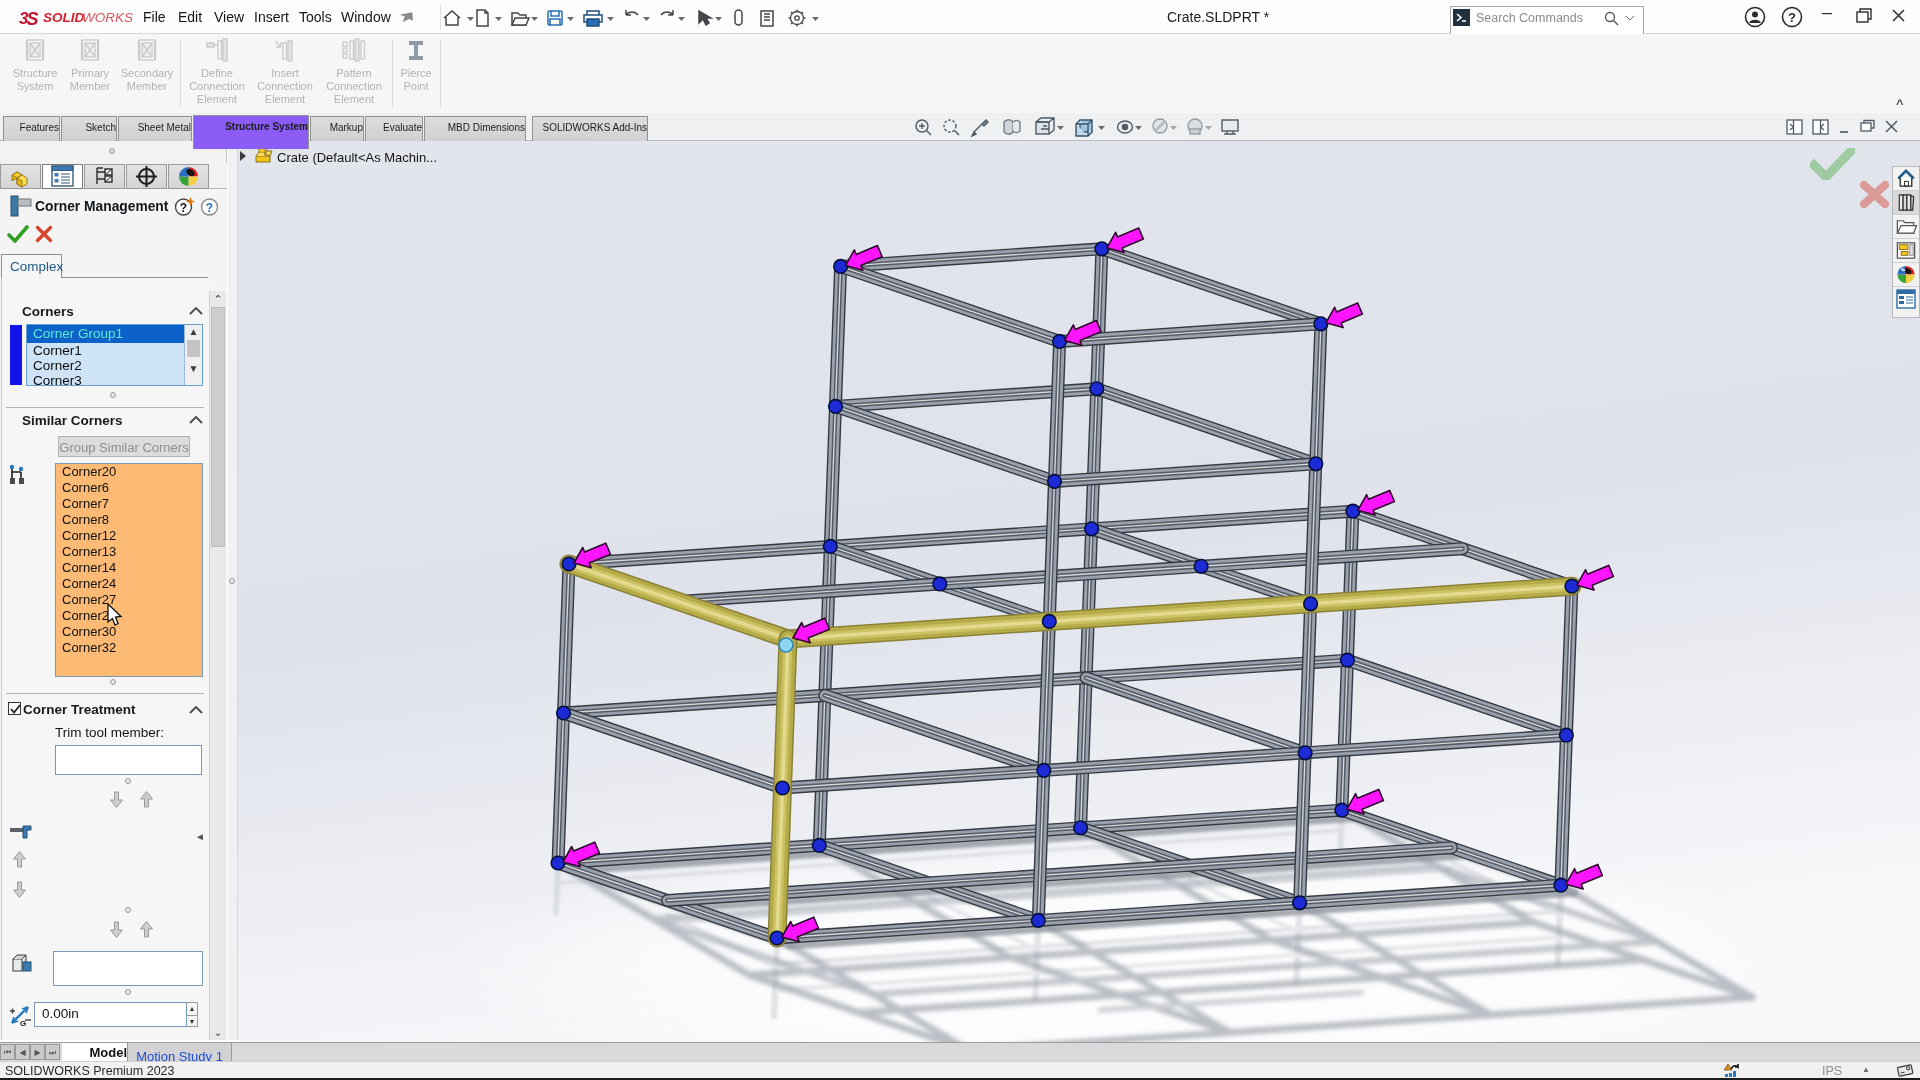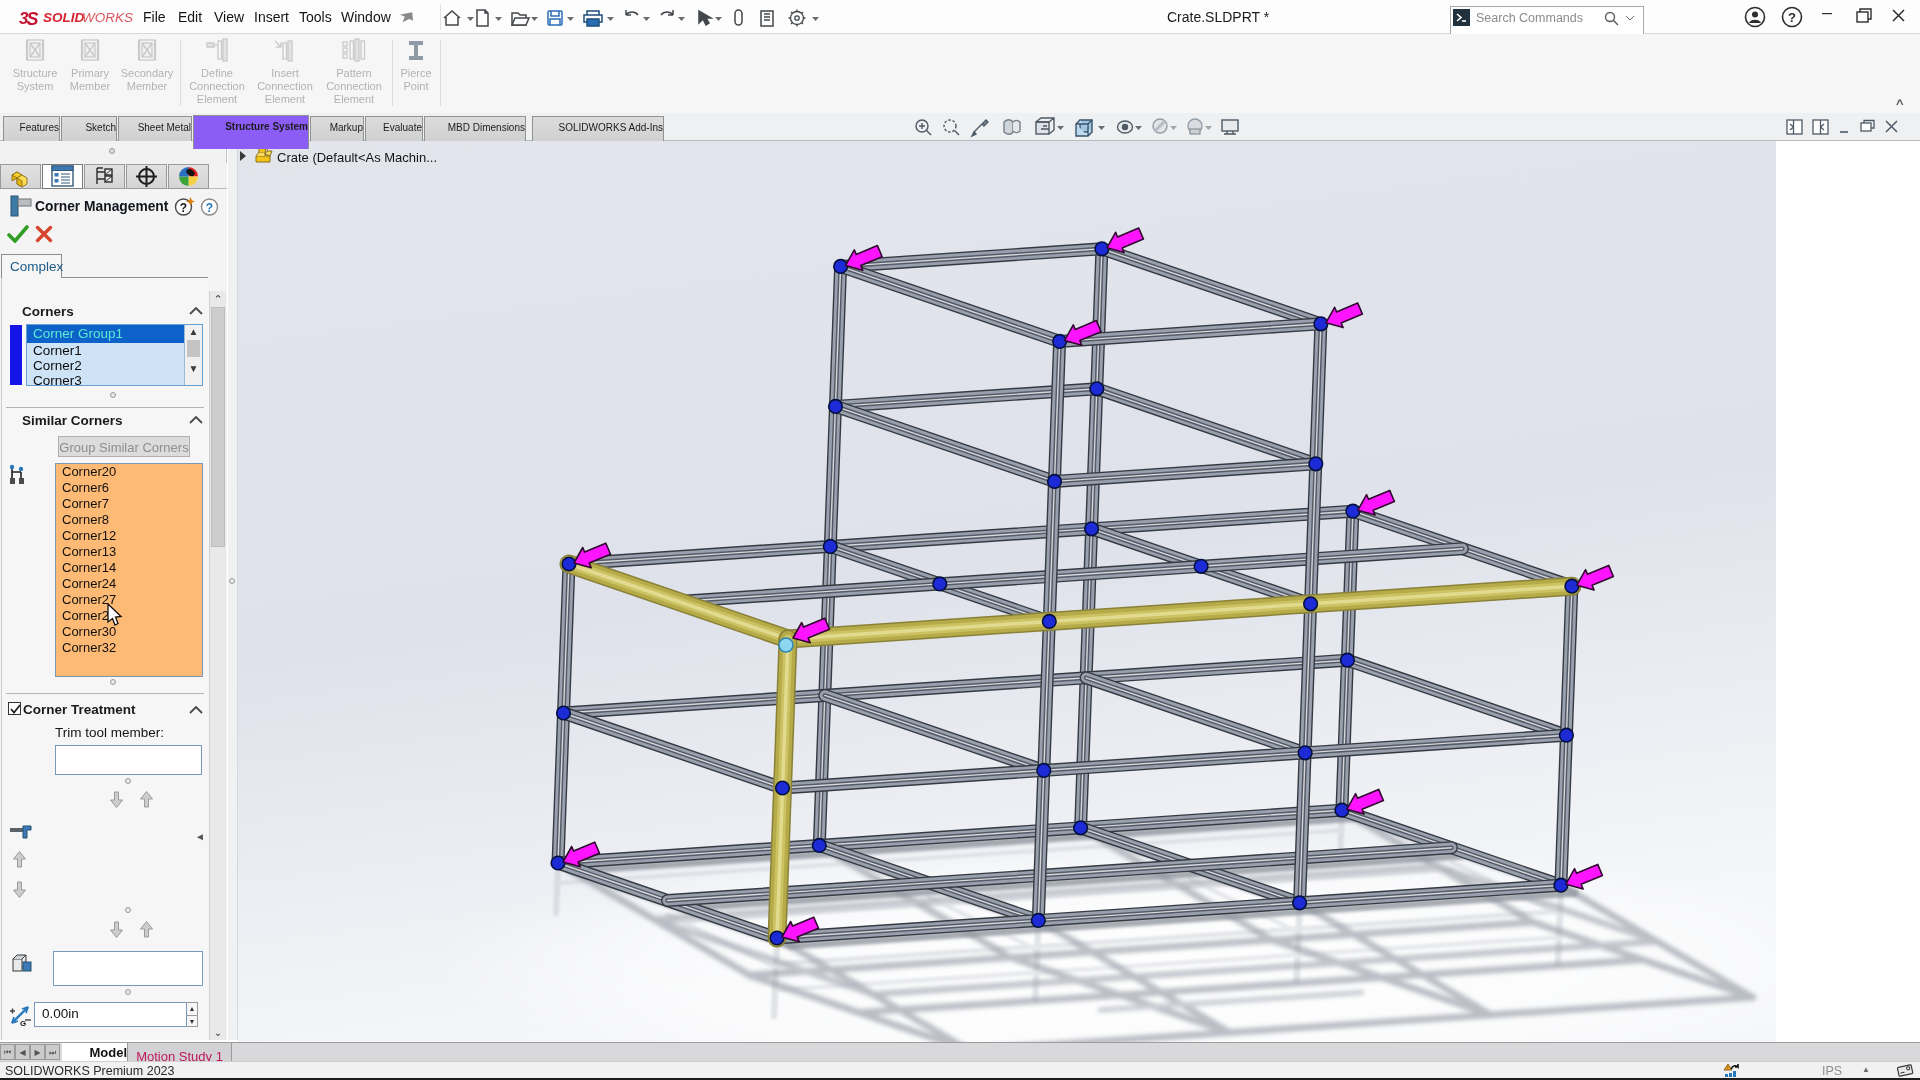--- a/index.html
+++ b/index.html
@@ -7,21 +7,21 @@
 #menubar{position:absolute;left:0;top:0;width:1920px;height:34px;background:#fdfdfd;border-bottom:1px solid #d8d8d8}
 .menu-item{position:absolute;top:9px;font-size:14px;color:#141414;font-weight:400}
 #logo{position:absolute;left:12px;top:6px}
 #ribbon{position:absolute;left:0;top:34px;width:1920px;height:79px;background:#f6f6f7}
 .rbtn{position:absolute;top:3px;text-align:center;color:#b2b2b3;font-size:11px;line-height:13px}
 .rbtn .ric{margin:0 auto 3px auto;width:30px;height:27px}
 .rsep{position:absolute;top:6px;width:1px;height:66px;background:#dcdcdd}
 #tabrow{position:absolute;left:0;top:113px;width:1920px;height:28px;background:#eef0f2;border-bottom:1px solid #b9bcbe}
 .tab{position:absolute;top:3px;height:25px;background:linear-gradient(#dcdcdc,#d0d0d0);border:1px solid #919191;border-bottom:none;color:#1c1c1c;font-size:10px;text-align:right;padding-top:5px;white-space:nowrap;overflow:hidden}
 .tab.active{background:#8b5cf6;font-weight:bold;height:34px;top:2px;z-index:3}
-#viewport{position:absolute;left:238px;top:141px;width:1538px;height:901px;overflow:hidden}
+#viewport{position:absolute;left:238px;top:141px;width:1682px;height:901px;overflow:hidden}
 #lpanel{position:absolute;left:0;top:141px;width:227px;height:899px;background:#f2f2f3;border-right:1px solid #c3c3c3}
 #splitter{position:absolute;left:228px;top:141px;width:10px;height:899px;background:#f0f1f3;border-right:1px solid #d8d8d8}
 .pm-tab{position:absolute;top:0;height:25px;width:41px;background:linear-gradient(#e2e2e2,#d4d4d4);border:1px solid #9a9a9a}
 .grouplbl{position:absolute;font-weight:bold;font-size:13.5px;color:#1a1a1a}
 .lst{position:absolute;background:#fdba74;border:1px solid #7a99b8;font-size:13px;color:#111}
 .lst div{padding:0 0 0 6px;height:16px;line-height:16px;white-space:nowrap;overflow:hidden}
 .dothandle{position:absolute;width:6px;height:6px;border:1px solid #9a9a9a;border-radius:50%;background:#e8e8e8}
 #modelbar{position:absolute;left:0;top:1042px;width:1920px;height:19px;background:#d9d9db;border-top:1px solid #9c9c9c}
 #statusbar{position:absolute;left:0;top:1061px;width:1920px;height:17px;background:#f1f1f2;border-top:1px solid #cfcfcf;font-size:12.5px;color:#2a2a2a}
 #blackstrip{position:absolute;left:0;top:1078px;width:1920px;height:2px;background:#1c1c1c}
@@ -183,21 +183,21 @@
  <div class="abs" style="left:1896px;top:62px;color:#555;font-size:13px;font-weight:bold">^</div>
 </div>
 <div id="tabrow">
  <div class="tab" style="left:3px;width:57px">Features</div>
  <div class="tab" style="left:61px;width:56px">Sketch</div>
  <div class="tab" style="left:118px;width:74px">Sheet Metal</div>
  <div class="tab active" style="left:193px;width:116px">Structure System</div>
  <div class="tab" style="left:310px;width:54px">Markup</div>
  <div class="tab" style="left:365px;width:58px">Evaluate</div>
  <div class="tab" style="left:424px;width:102px">MBD Dimensions</div>
- <div class="tab" style="left:532px;width:132px">SOLIDWORKS Add-Ins</div>
+ <div class="tab" style="left:532px;width:116px">SOLIDWORKS Add-Ins</div>
  <svg class="abs" style="left:912px;top:3px" width="330" height="24" viewBox="0 0 330 24">
   <g stroke="#4e5a66" fill="none" stroke-width="1.4">
    <g>
           <circle cx="10" cy="10" r="6"></circle>
           <path d="M14.5 14.5 L19 19"></path>
           <path d="M7 10 h6 M10 7 v6"></path>
         </g>
    <g>
           <circle cx="38" cy="10" r="6" stroke-dasharray="2.5 1.8"></circle>
           <path d="M42.5 14.5 L47 19"></path>
@@ -808,21 +808,21 @@
     <div class="dothandle" style="left:1px;top:437px"></div>
   </div>
 <div id="modelbar">
  <div class="abs" style="left:0;top:1px;width:62px;height:17px">
   <div class="abs" style="left:0;width:15px;height:16px;background:#cbcbcd;border:1px solid #9a9a9a;text-align:center;font-size:8px;line-height:15px;color:#555">⏮</div>
   <div class="abs" style="left:15px;width:15px;height:16px;background:#cbcbcd;border:1px solid #9a9a9a;text-align:center;font-size:8px;line-height:15px;color:#555">◀</div>
   <div class="abs" style="left:30px;width:15px;height:16px;background:#cbcbcd;border:1px solid #9a9a9a;text-align:center;font-size:8px;line-height:15px;color:#555">▶</div>
   <div class="abs" style="left:45px;width:15px;height:16px;background:#cbcbcd;border:1px solid #9a9a9a;text-align:center;font-size:8px;line-height:15px;color:#555">⏭</div>
  </div>
  <div class="abs" style="left:62px;top:0;width:66px;height:19px;background:#fff;border-right:1px solid #9a9a9a;font-size:13px;font-weight:bold;color:#111;text-align:right;padding-top:2px">Model</div>
- <div class="abs" style="left:128px;top:0;width:104px;height:19px;background:#d2d2d4;border-right:1px solid #9a9a9a;font-size:13px;color:#be185d;text-align:center;padding-top:6px">Motion Study 1</div>
+ <div class="abs" style="left:128px;top:0;width:104px;height:19px;background:#d2d2d4;border-right:1px solid #9a9a9a;font-size:13px;color:#1d4ed8;text-align:center;padding-top:6px">Motion Study 1</div>
 </div>
 <div id="statusbar">
  <div class="abs" style="left:5px;top:2px">SOLIDWORKS Premium 2023</div>
  <svg class="abs" style="left:1723px;top:1px" width="17" height="15" viewBox="0 0 17 15">
       <path d="M1 7 L5 1 L9 7 Z" fill="#f0a020" stroke="#7a5210" stroke-width="0.8"></path>
       <text x="5" y="6.5" font-size="5" text-anchor="middle" fill="#333">!</text>
       <path d="M8 6 C10 2 13 2 15 4 L15 1 L15 4 L12 4" fill="none" stroke="#111" stroke-width="1.6"></path>
       <rect x="2" y="11" width="3" height="3" fill="#2779bd"></rect>
       <rect x="6" y="10" width="3" height="4" fill="#2779bd"></rect>
       <rect x="10" y="8" width="3" height="6" fill="#2779bd"></rect>

